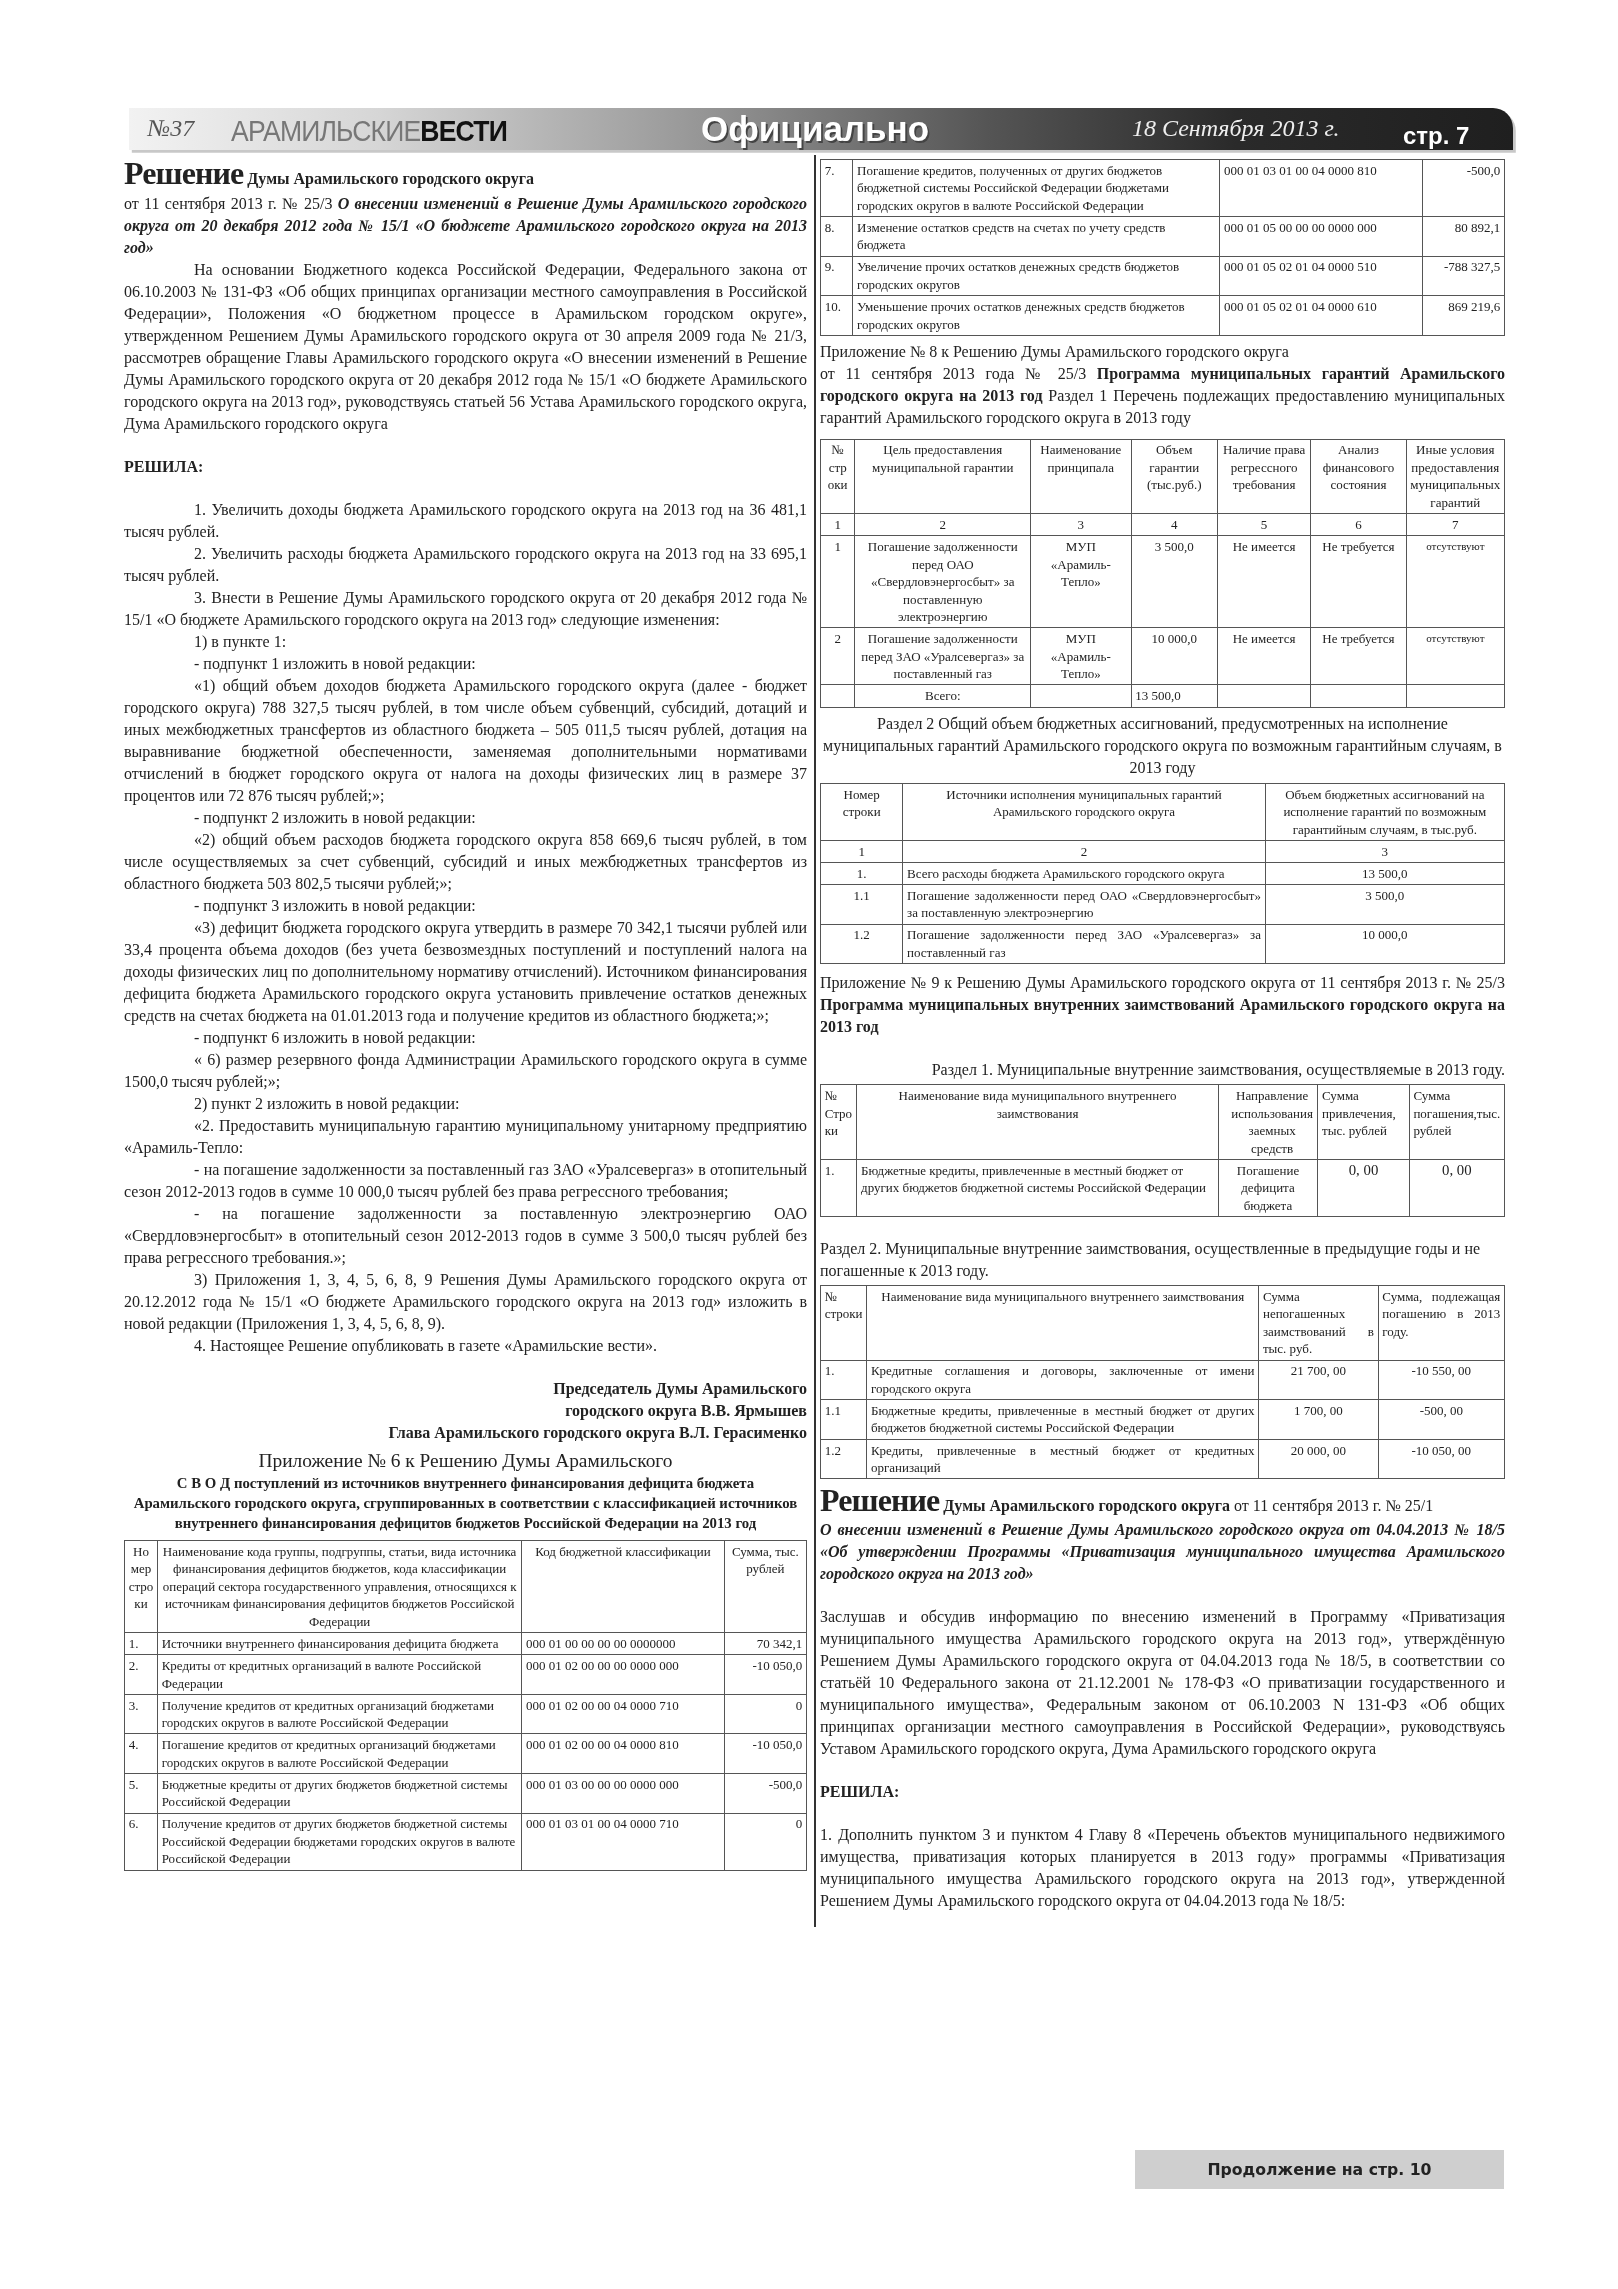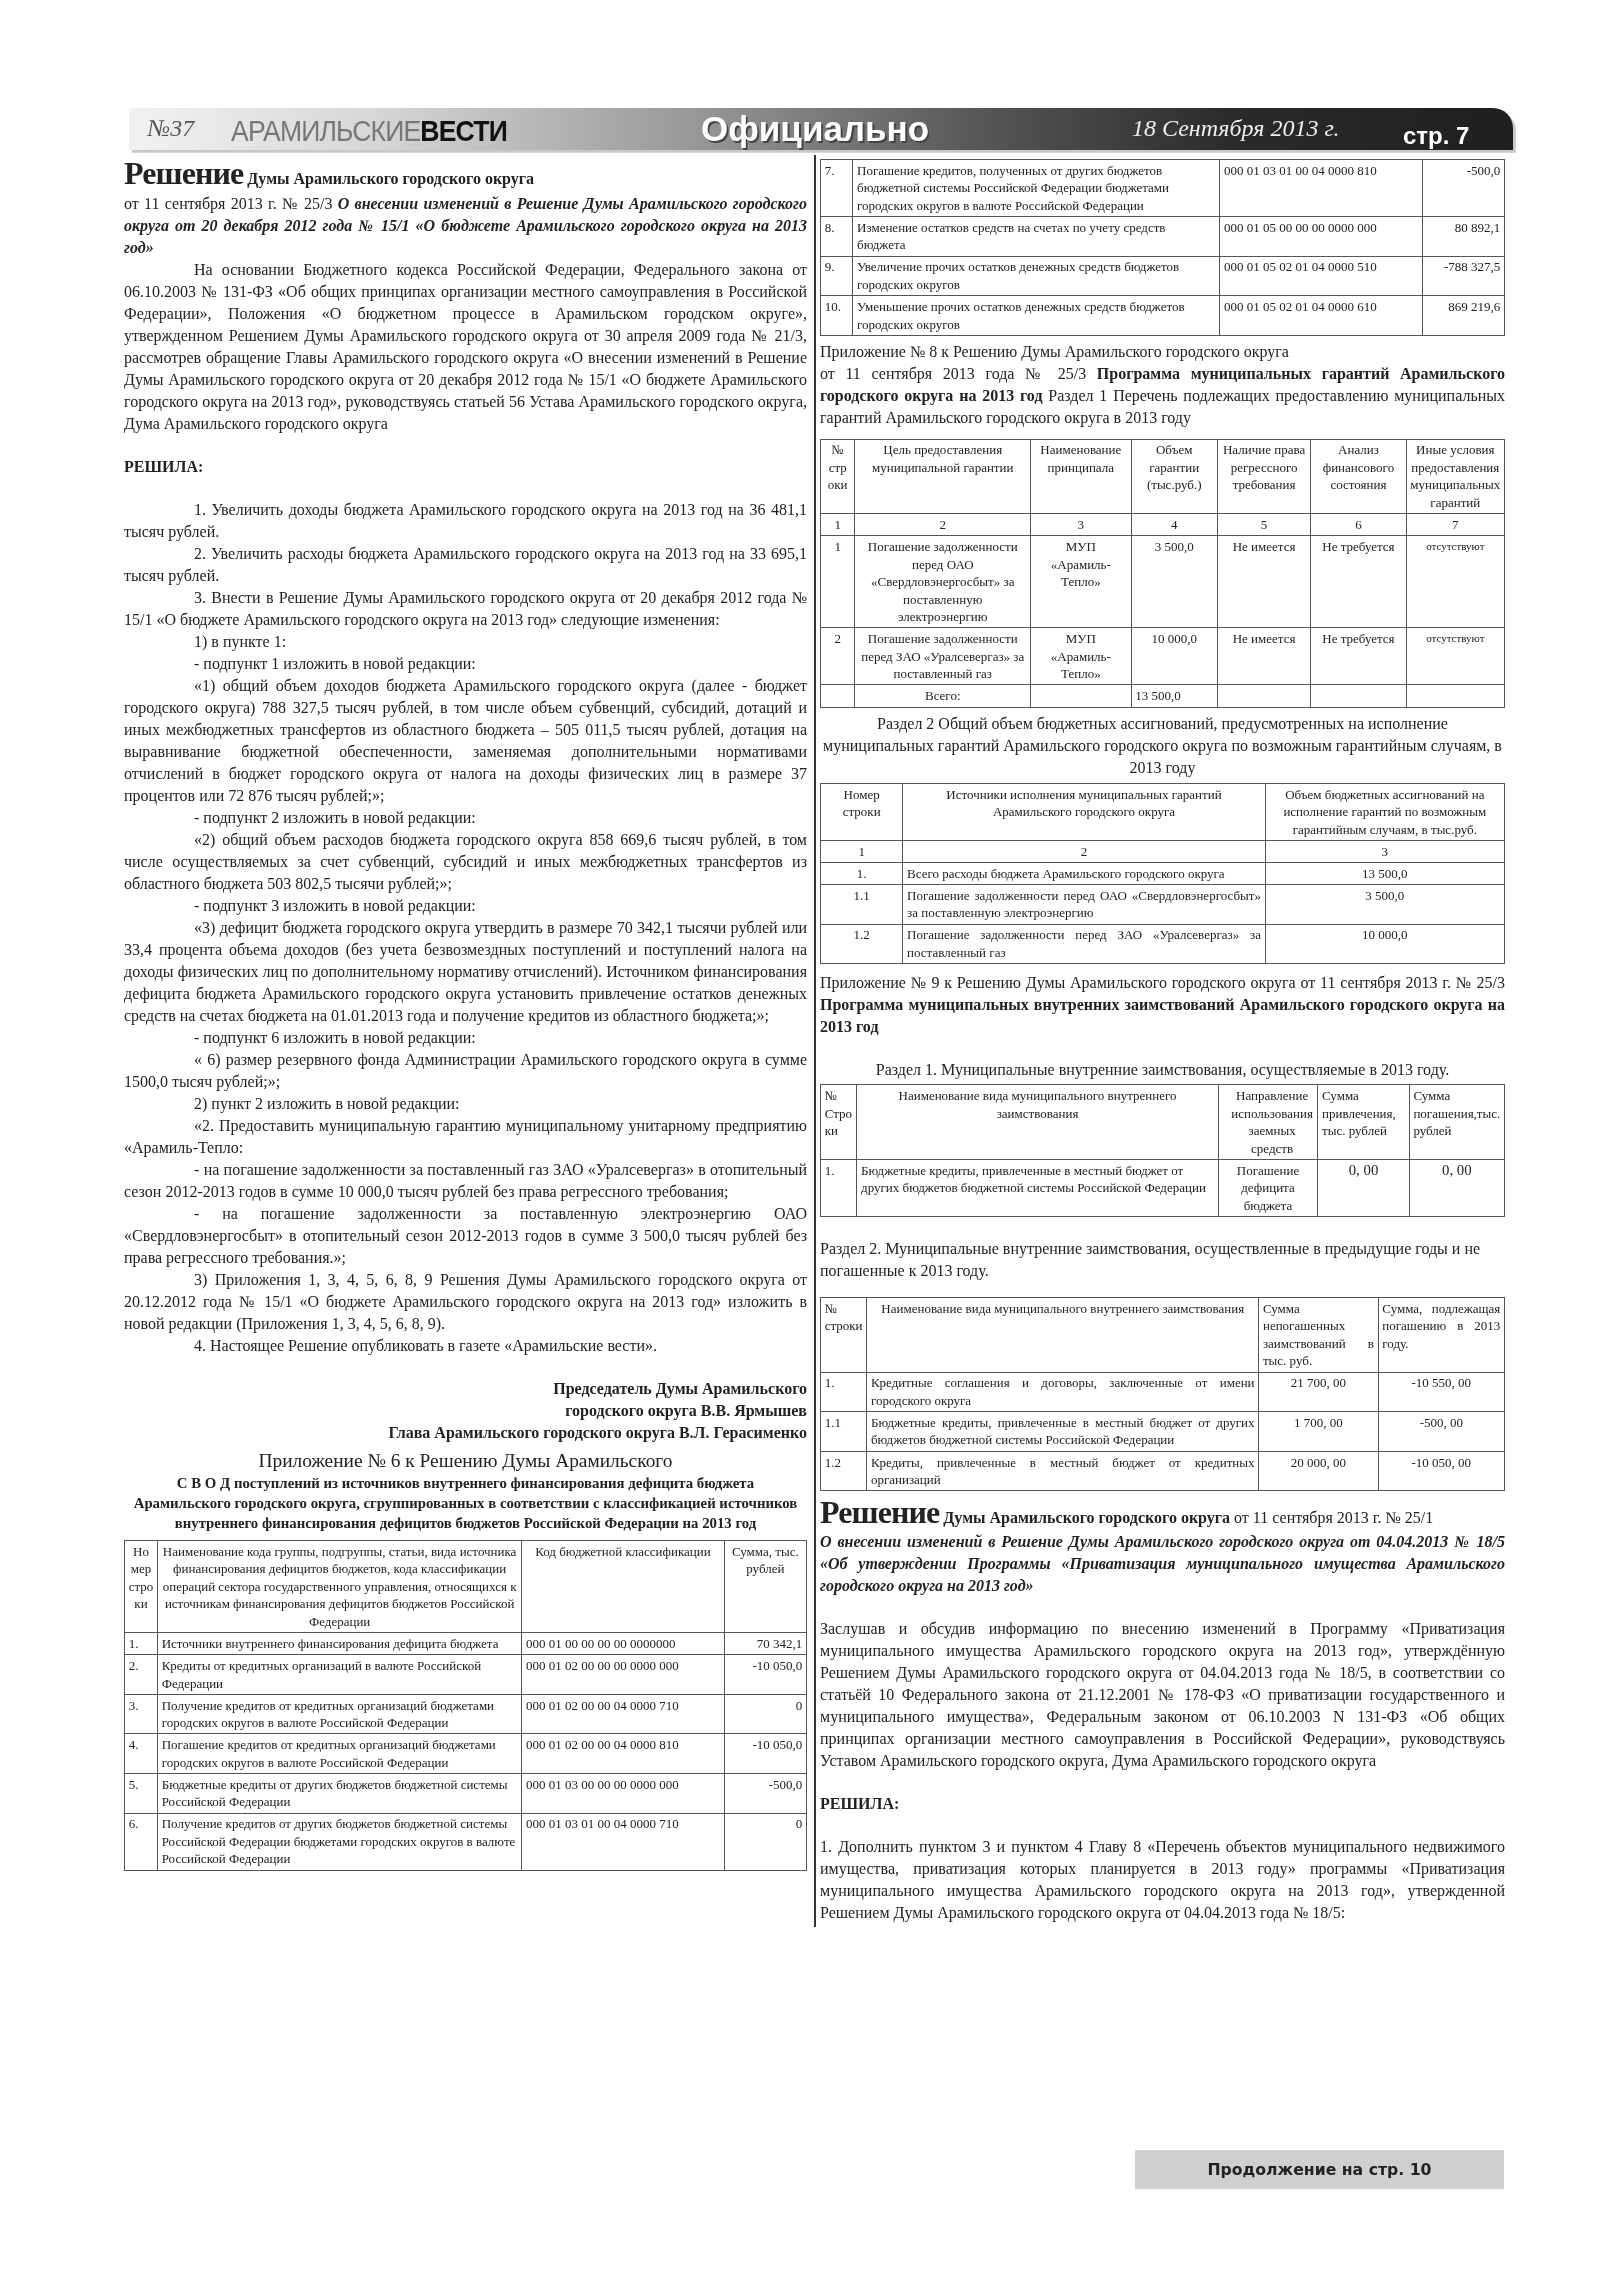--- a/index.html
+++ b/index.html
@@ -255,21 +255,21 @@
           <td>Погашение задолженности перед ЗАО «Уралсевергаз» за поставленный газ</td>
           <td class="tc">10 000,0</td>
         </tr>
       </tbody>
   </table>
 
   <p style="margin-top:7.4px;">
     <span>Приложение № 9 к Решению Думы Арамильского городского округа от  11  сентября  2013 г. № 25/3 </span><span class="b">Программа муниципальных внутренних заимствований Арамильского городского округа на 2013 год</span>
   </p>
   <div class="gap"></div>
-  <p style="text-align:center;">Раздел 1. Муниципальные внутренние заимствования, осуществляемые в 2013 году.</p>
+  <p style="text-align:right;">Раздел 1. Муниципальные внутренние заимствования, осуществляемые в 2013 году.</p>
   <table class="t-small" style="margin-top:3.7px;text-align:left;">
     <thead>
       <tr>
         <th class="tiny" style="width:28px;text-align:left;">№ Стро ки</th>
         <th class="tc tiny">Наименование вида муниципального внутреннего заимствования</th>
         <th class="tc tiny" style="width:83px;padding-left:12px;">Направление использования заемных средств</th>
         <th style="width:83px;text-align:left;">Сумма привлечения, тыс. рублей</th>
         <th style="width:74px;text-align:left;">Сумма погашения,тыс. рублей</th>
       </tr>
     </thead>
@@ -278,21 +278,21 @@
           <td class="tiny">1.</td>
           <td>Бюджетные кредиты, привлеченные в местный бюджет от других бюджетов бюджетной системы Российской Федерации</td>
           <td class="tc tiny">Погашение дефицита бюджета</td>
           <td class="tc" style="font-size:14.8px">0, 00</td>
           <td class="tc" style="font-size:14.8px">0, 00</td>
         </tr>
       </tbody>
   </table>
   <div class="gap"></div>
   <p style="text-align:left;">Раздел 2. Муниципальные внутренние заимствования, осуществленные в предыдущие годы и не погашенные к 2013 году.</p>
-  <table class="t-small" style="margin-top:15px;text-align:left;border-radius:15px;">
+  <table class="t-small" style="margin-top:3px;text-align:left;border-radius:15px;">
     <thead>
       <tr>
         <th style="width:37px;text-align:left;">№ строки</th>
         <th class="tc">Наименование вида муниципального внутреннего заимствования</th>
         <th style="width:111px;text-align:justify;">Сумма непогашенных заимствований в тыс. руб.</th>
         <th style="width:118px;text-align:justify;">Сумма, подлежащая погашению в 2013 году.</th>
       </tr>
     </thead>
     <tbody id="app9s2-body">
         <tr>

